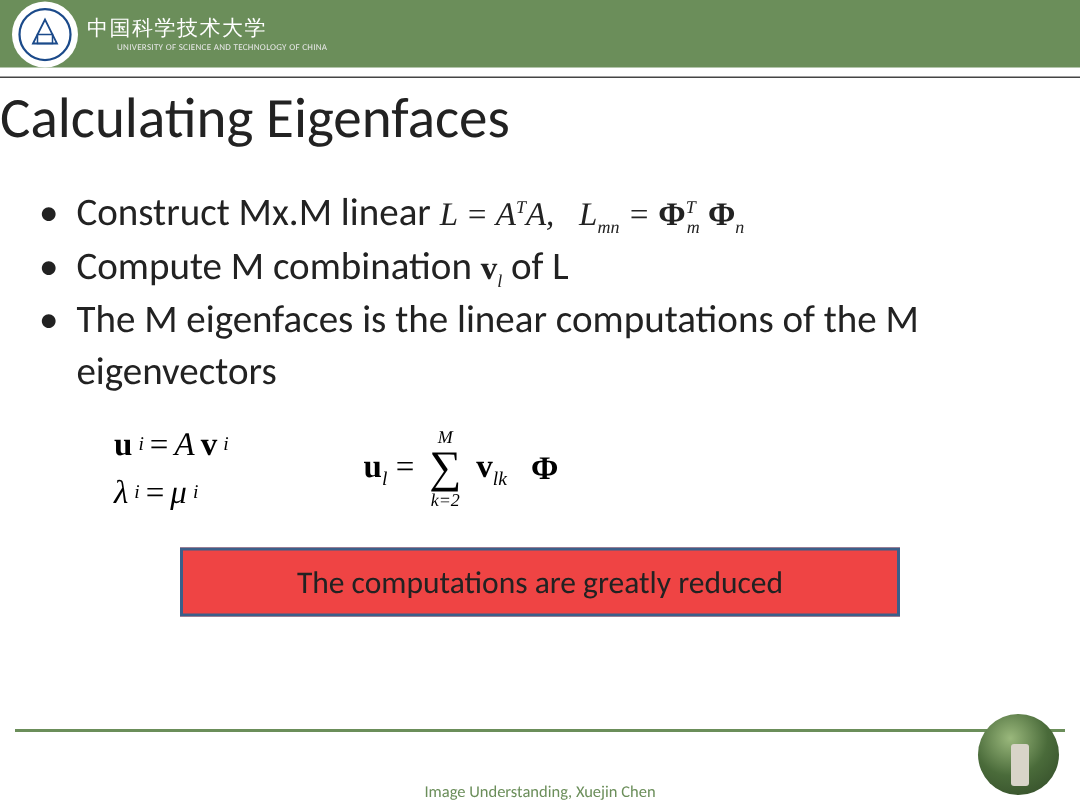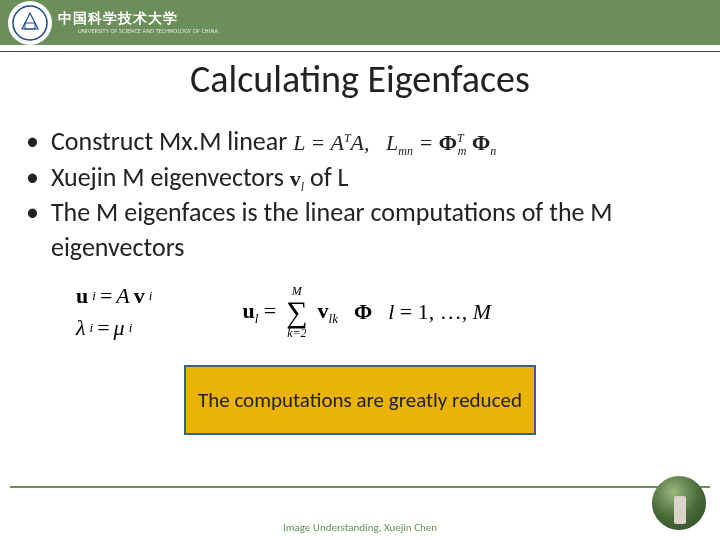--- a/index.html
+++ b/index.html
@@ -2,26 +2,26 @@
 <html><head>
 <meta charset="utf-8">
 <style>
   * { margin: 0; padding: 0; box-sizing: border-box; }
   body { width: 720px; height: 540px; font-family: Calibri, Arial, sans-serif; background: #fff; position: relative; overflow: hidden; }
 
   .header { height: 45px; background: #6b8e5a; display: flex; align-items: center; padding-left: 8px; }
   .logo-badge { width: 44px; height: 44px; border-radius: 50%; background: #fff; display: flex; align-items: center; justify-content: center; margin-right: 6px; }
   .logo-badge svg { width: 36px; height: 36px; }
   .uni-text { display: flex; flex-direction: column; color: #fff; line-height: 1; }
-  .uni-cn { font-size: 14px; font-weight: bold; letter-spacing: 1px; margin-bottom: 2px; }
+  .uni-cn { font-size: 14px; font-weight: normal; letter-spacing: 1px; margin-bottom: 2px; }
   .uni-en { font-size: 6px; letter-spacing: 0.2px; color: #e8e8e8; margin-left: 20px; }
 
   .rule { border: none; border-bottom: 1px solid #444; margin: 6px 0 0 0; }
 
-  .title { font-size: 38px; color: #222; text-align: center; margin-top: 4px; font-weight: 400; }
+  .title { font-size: 38px; color: #222; margin-top: 4px; font-weight: 400; }
 
   .content { padding: 22px 26px 0 26px; }
   .bullets { list-style: none; }
   .bullets li { font-size: 26px; color: #222; line-height: 1.35; display: flex; align-items: flex-start; }
   .bullets li .dot { color: #222; margin-right: 12px; }
   .bullets li .txt { flex: 1; }
 
   .inline-math { font-family: 'Times New Roman', serif; font-size: 22px; font-style: italic; }
   .inline-math sup { font-size: 12px; font-style: italic; }
   .inline-math sub { font-size: 12px; font-style: italic; text-align: center; }
@@ -29,21 +29,21 @@
   .eq-row { display: flex; align-items: center; margin: 18px 0 0 50px; gap: 90px; }
   .eq-block { font-family: 'Times New Roman', serif; font-size: 22px; }
   .eq-block .line { display: flex; align-items: center; gap: 4px; }
   .eq-block sub { font-size: 13px; }
   .bold { font-weight: bold; font-style: normal; }
 
   .sum { display: inline-flex; flex-direction: column; align-items: center; line-height: 1; margin: 0 4px; }
   .sum .top, .sum .bot { font-size: 12px; font-style: italic; }
   .sum .sigma { font-size: 30px; }
 
-  .callout { margin: 24px auto 0 auto; width: 352px; text-align: center; background: #eab308; border: 2px solid #3b5f8a; padding: 20px 0; font-size: 21px; color: #222; }
+  .callout { margin: 24px auto 0 auto; width: 480px; text-align: center; background: #ef4444; border: 2px solid #3b5f8a; padding: 8px 0; font-size: 21px; color: #222; }
 
   .footer { position: absolute; bottom: 6px; width: 100%; display: flex; flex-direction: column; align-items: center; }
   .footer-line { width: calc(100% - 20px); height: 2px; background: #6b8e5a; margin-bottom: 2px; }
   .footer-text { font-size: 11px; color: #6b8e5a; margin-top: 31px; }
   .footer-img { position: absolute; right: 14px; bottom: 10px; width: 54px; height: 54px; border-radius: 50%; overflow: hidden; background: radial-gradient(circle at 40% 30%, #9ab87c 0%, #4a6b3a 50%, #2f4726 100%); }
   .footer-img::after { content:""; position:absolute; left:22px; bottom:6px; width:12px; height:28px; background:#d8d4c8; border-radius:2px; }
 </style>
 </head>
 <body>
 
@@ -70,21 +70,21 @@
     <li>
       <span class="dot">•</span>
       <span class="txt">
         <span>Construct Mx.M linear </span>
         <span class="inline-math"><i>L</i> = <i>A</i><sup>T</sup><i>A</i>,&nbsp;&nbsp;&nbsp;<i>L<sub>mn</sub></i> = <b class="bold">Φ</b><sup>T</sup><sub style="margin-left:-6px">m</sub> <b class="bold">Φ</b><sub>n</sub></span>
       </span>
     </li>
     <li>
       <span class="dot">•</span>
       <span class="txt">
-        <span>Xuejin M eigenvectors </span>
+        <span>Compute M combination </span>
         <span class="inline-math"><b class="bold">v</b><sub>l</sub></span>
         <span> of L</span>
       </span>
     </li>
     <li>
       <span class="dot">•</span>
       <span class="txt">The M eigenfaces is the linear computations of the M eigenvectors</span>
     </li>
   </ul>
 
@@ -95,21 +95,20 @@
     </div>
     <div class="eq-block" style="display:flex;align-items:center;gap:6px">
       <span><b class="bold">u</b><sub><i>l</i></sub> =</span>
       <span class="sum">
         <span class="top">M</span>
         <span class="sigma">∑</span>
         <span class="bot">k=2</span>
       </span>
       <span><b class="bold">v</b><sub><i>lk</i></sub></span>
       <span style="margin-left:10px"><b class="bold">Φ</b></span>
-      <span style="margin-left:10px"><i>l</i> = 1, …, <i>M</i></span>
     </div>
   </div>
 
   <div class="callout">The computations are greatly reduced</div>
 </div>
 
 <div class="footer">
   <div class="footer-line"></div>
   <div class="footer-text">Image Understanding, Xuejin Chen</div>
 </div>

